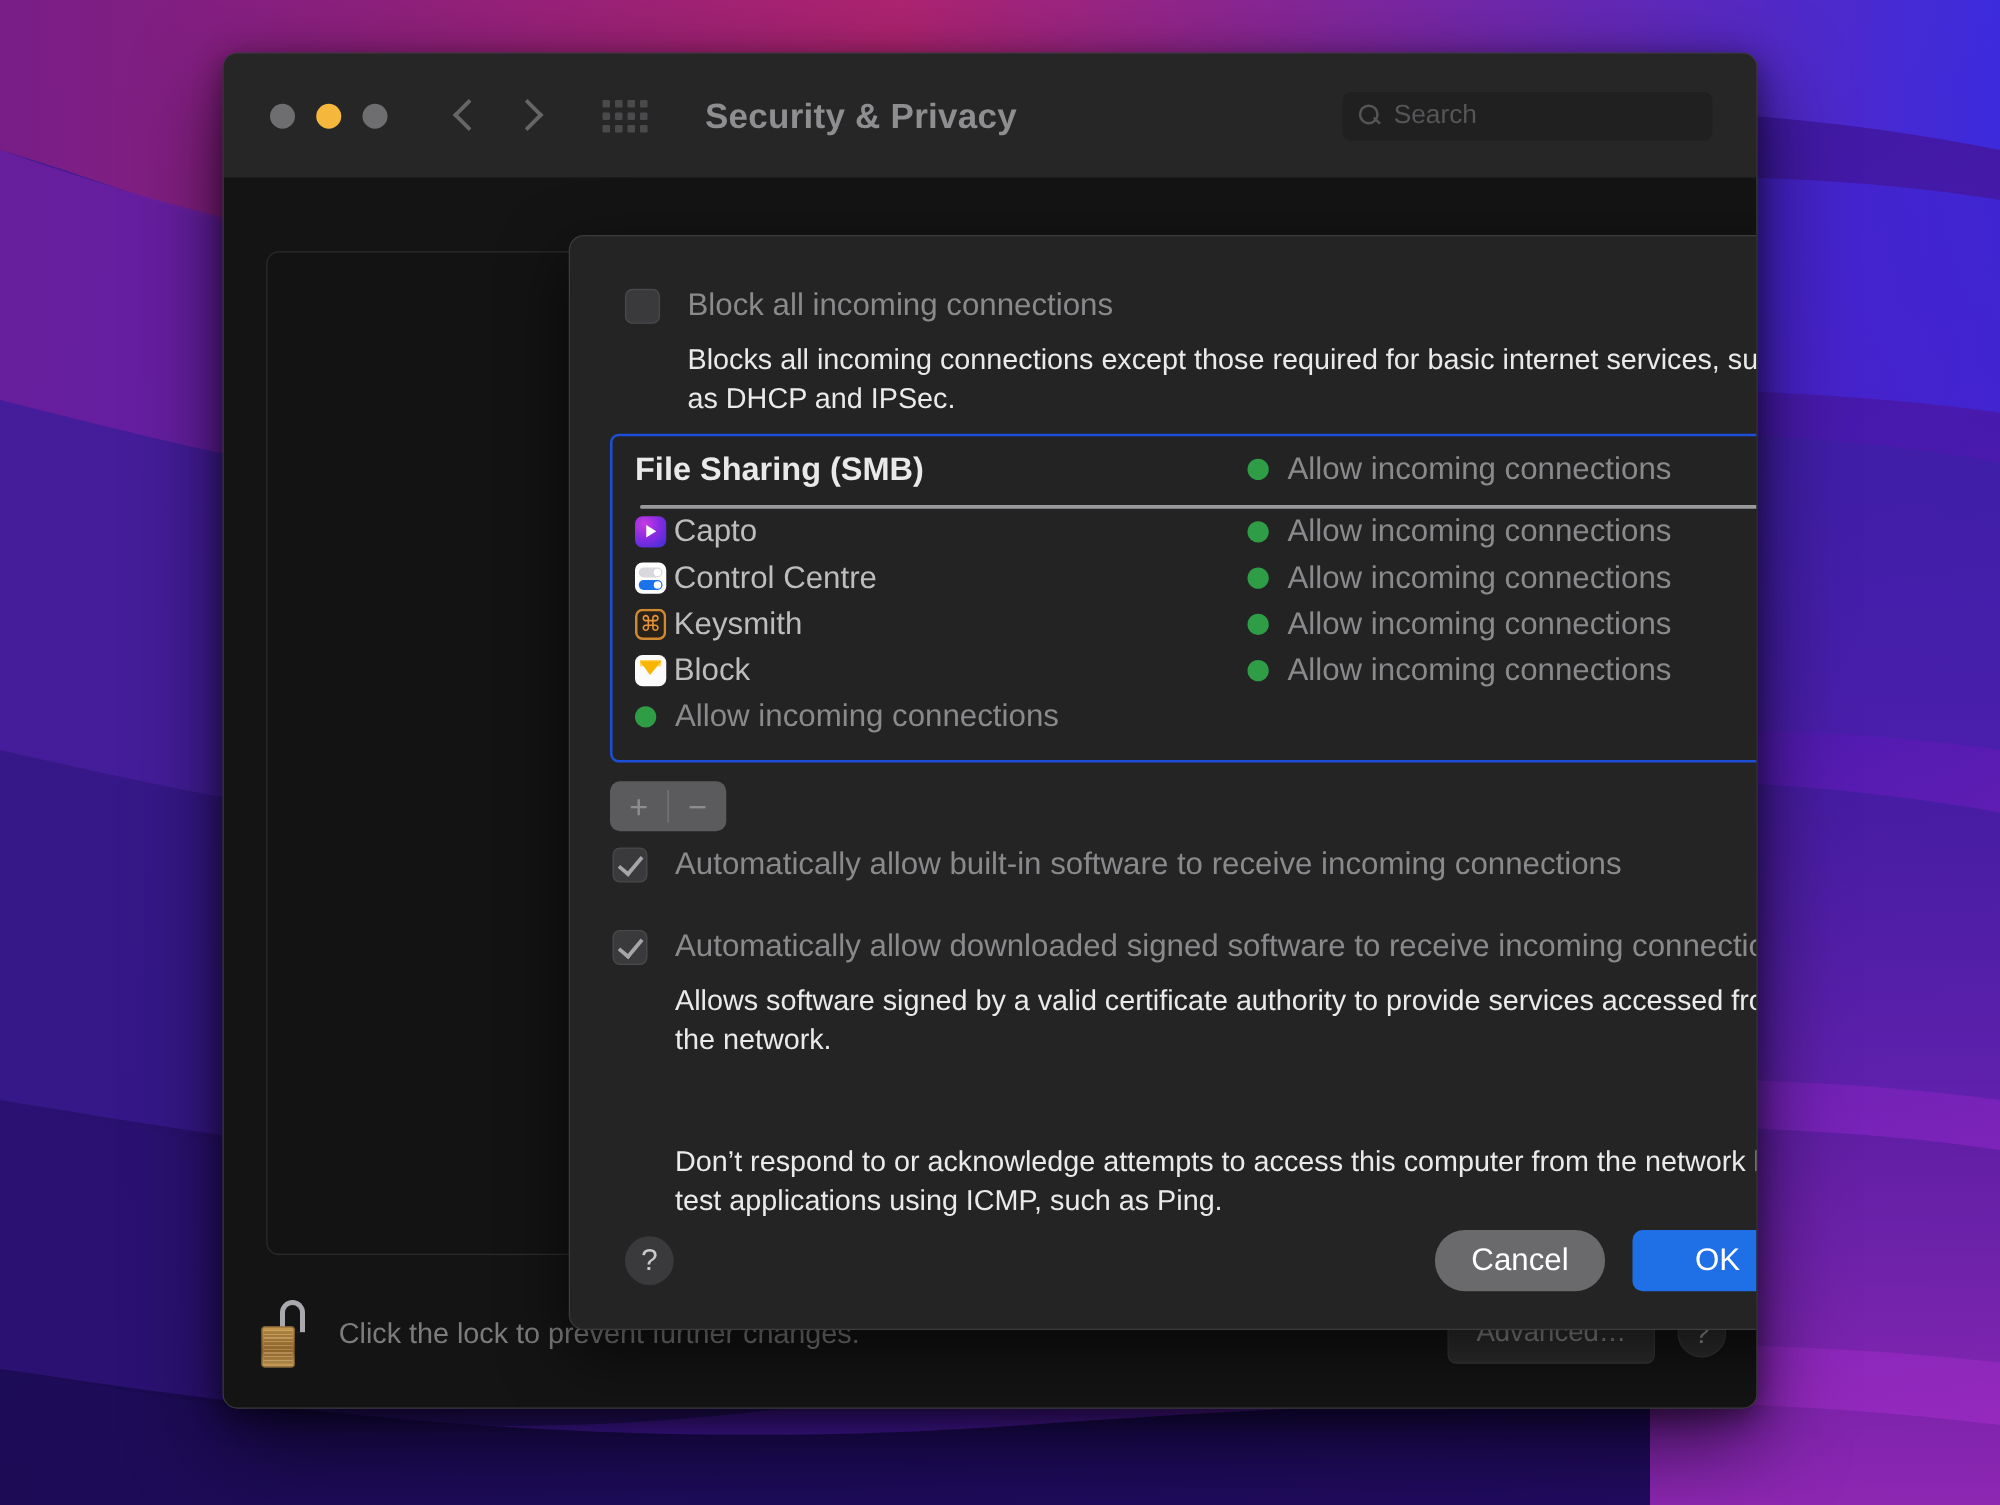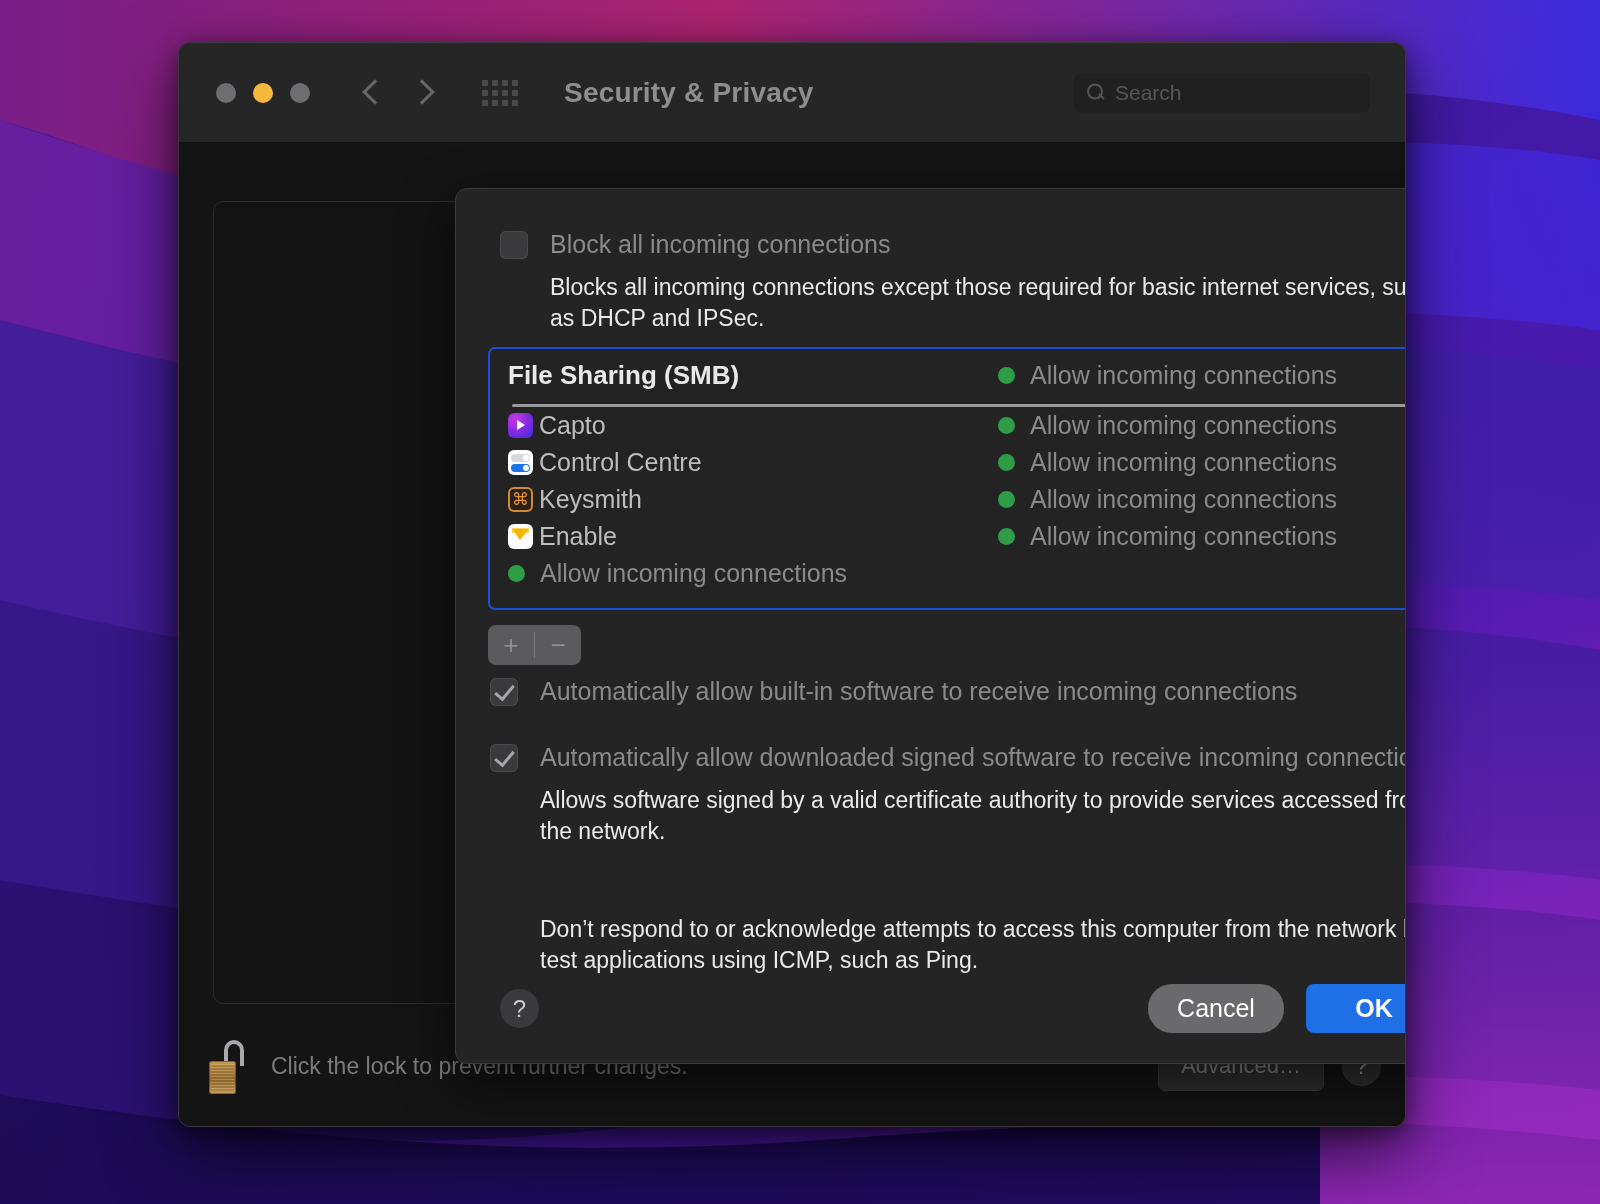--- a/index.html
+++ b/index.html
@@ -303,21 +303,21 @@
     font-size: 24px; border: 0;
     font-family: "Liberation Sans", sans-serif;
   }
   #cancel-btn, #ok-btn {
     border: 0; border-radius: 8px;
     font-size: 25px; padding: 10px 0;
     font-family: "Liberation Sans", sans-serif;
     color: #ffffff;
   }
   #cancel-btn { margin-left: auto; background: #6a6a6c; width: 136px; border-radius: 24px; }
-  #ok-btn { margin-left: 22px; background: #1f6fe6; width: 136px; font-weight: bold; }
+  #ok-btn { margin-left: 22px; background: #1f6fe6; width: 136px; }
 </style>
 </head>
 <body>
 
 <div id="wallpaper">
   <svg viewBox="0 0 1600 1204" preserveAspectRatio="none" aria-hidden="true">
     <defs>
       <linearGradient id="bg" x1="0" y1="0" x2="1" y2="1">
         <stop offset="0%" stop-color="#4b1a8f"></stop>
         <stop offset="40%" stop-color="#3d1aa0"></stop>
@@ -465,21 +465,21 @@
           <span class="app-name">Keysmith</span>
         </span>
         <span class="dot"></span>
         <span class="status-text">Allow incoming connections</span>
 
       </div>
 
       <div class="app-row">
         <span class="app-left">
           <span class="app-icon ic-sketch"></span>
-          <span class="app-name">Enable</span>
+          <span class="app-name">Block</span>
         </span>
         <span class="dot"></span>
         <span class="status-text">Allow incoming connections</span>
 
       </div>
 
       <div class="app-row">
         <span class="dot"></span>
         <span class="status-text">Allow incoming connections</span>
 

